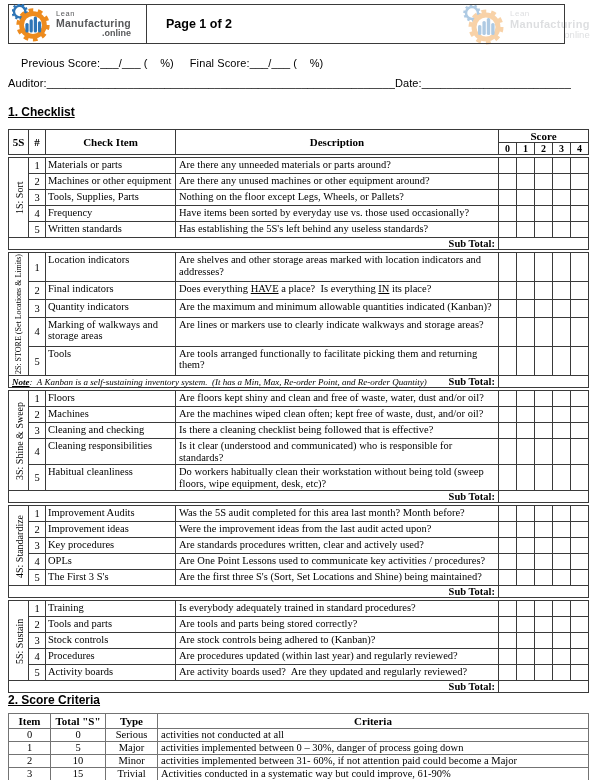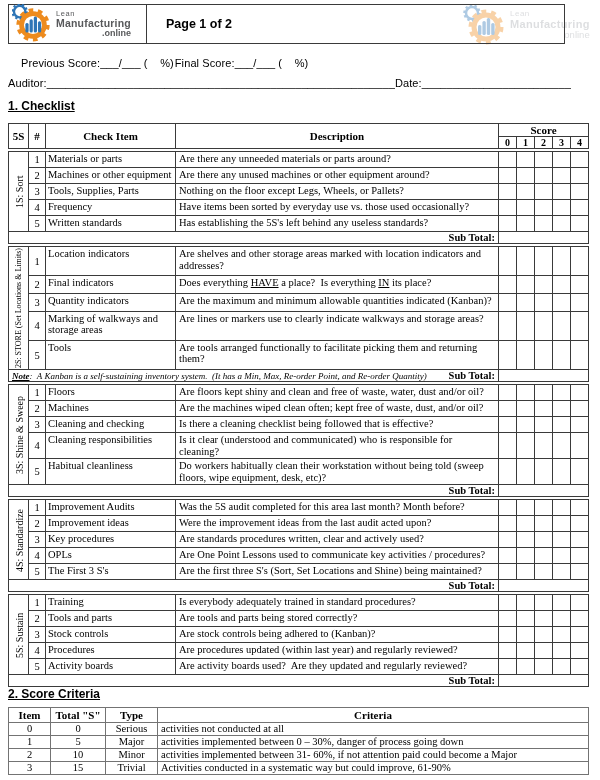--- a/index.html
+++ b/index.html
@@ -18,23 +18,23 @@
   .logo-text .t1{font-size:7.5px;letter-spacing:.6px;}
   .logo-text .t2{font-size:10.5px;font-weight:bold;letter-spacing:.2px;}
   .logo-text .t3{font-size:9px;text-align:right;font-weight:bold;}
   .title-cell{flex:1;display:flex;align-items:center;justify-content:center;font-weight:bold;font-size:14.5px;
               border-right:1.4px solid #3a3a3a;letter-spacing:.2px;text-align:center;}
   .page-cell{width:104px;display:flex;align-items:center;justify-content:center;font-weight:bold;font-size:12.5px;}
   
   .form-row{font-size:11px;white-space:nowrap;display:flex;width:580px;letter-spacing:.1px;}
   .row1{margin-top:13px;}
   .row2{margin-top:8px;justify-content:flex-start;}
-  .row1 .prev{margin-left:13px;} .row1 .fin{margin-left:1px;text-align:right;}
+  .row1 .prev{margin-left:13px;} .row1 .fin{margin-left:16px;text-align:right;}
   
-  .h1{margin-top:10px;font-size:12px;font-weight:bold;text-decoration:underline;}
+  .h1{margin-top:16px;font-size:12px;font-weight:bold;text-decoration:underline;}
   
   #checklist{margin-top:10px;width:580px;}
   table.ck{border-collapse:collapse;table-layout:fixed;width:580px;border:1.4px solid #3a3a3a;margin-top:2px;
            font-family:"Liberation Serif",serif;}
   table.ck th,table.ck td{border:1px solid #3a3a3a;box-sizing:border-box;overflow:hidden;}
   th.h{font-size:11px;font-weight:bold;height:13px;padding:0;}
   th.lvl{font-size:10px;font-weight:bold;height:11px;padding:0;text-align:center;}
   td.cnum{text-align:center;font-size:10.5px;height:16px;padding:0;}
   td.citem{font-size:10.5px;line-height:11.5px;padding:1px 2px;vertical-align:top;}
   td.cdesc{font-size:10.5px;line-height:11.5px;padding:1px 3px;vertical-align:top;}
@@ -333,21 +333,21 @@
               <td class="cdesc">Is there a cleaning checklist being followed that is effective?</td>
               <td class="cscore"></td>
               <td class="cscore"></td>
               <td class="cscore"></td>
               <td class="cscore"></td>
               <td class="cscore"></td>
             </tr>
             <tr>
               <td class="cnum">4</td>
               <td class="citem">Cleaning responsibilities</td>
-              <td class="cdesc">Is it clear (understood and communicated) who is responsible for cleaning?</td>
+              <td class="cdesc">Is it clear (understood and communicated) who is responsible for standards?</td>
               <td class="cscore"></td>
               <td class="cscore"></td>
               <td class="cscore"></td>
               <td class="cscore"></td>
               <td class="cscore"></td>
             </tr>
             <tr>
               <td class="cnum">5</td>
               <td class="citem">Habitual cleanliness</td>
               <td class="cdesc">Do workers habitually clean their workstation without being told (sweep floors, wipe equipment, desk, etc)?</td>

